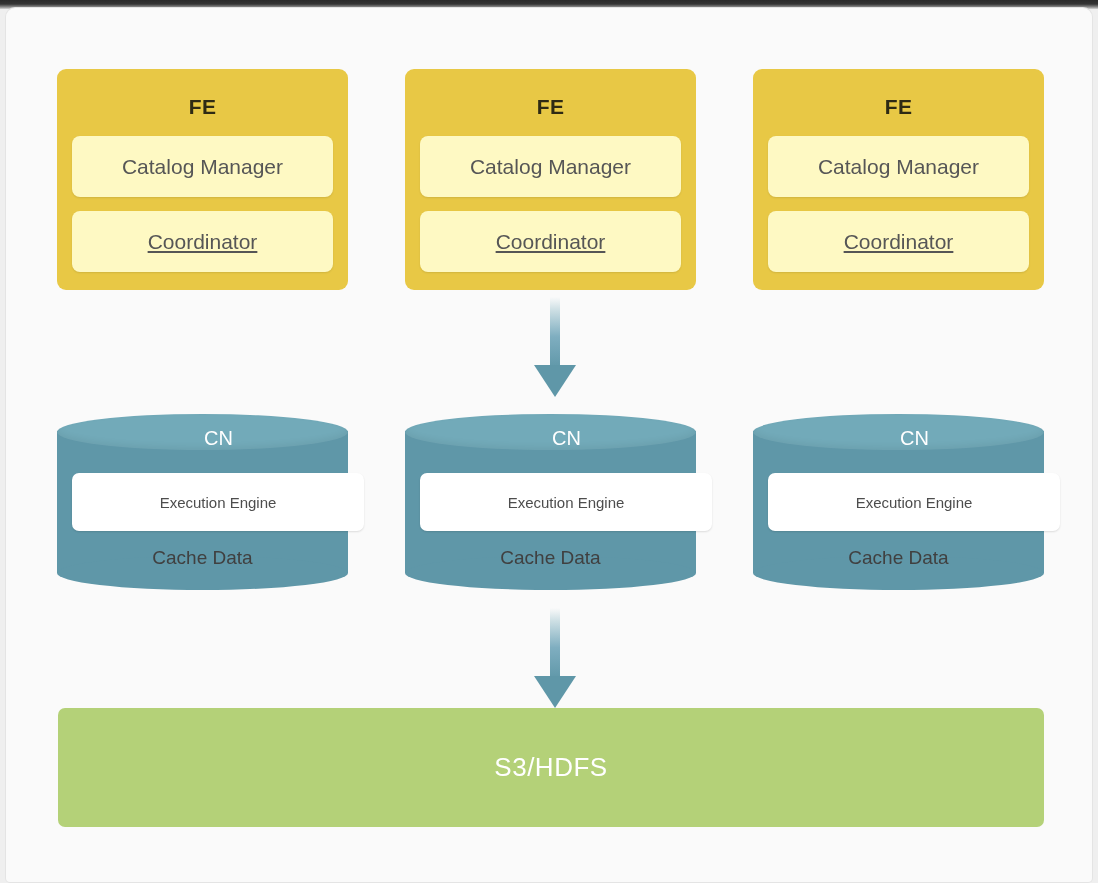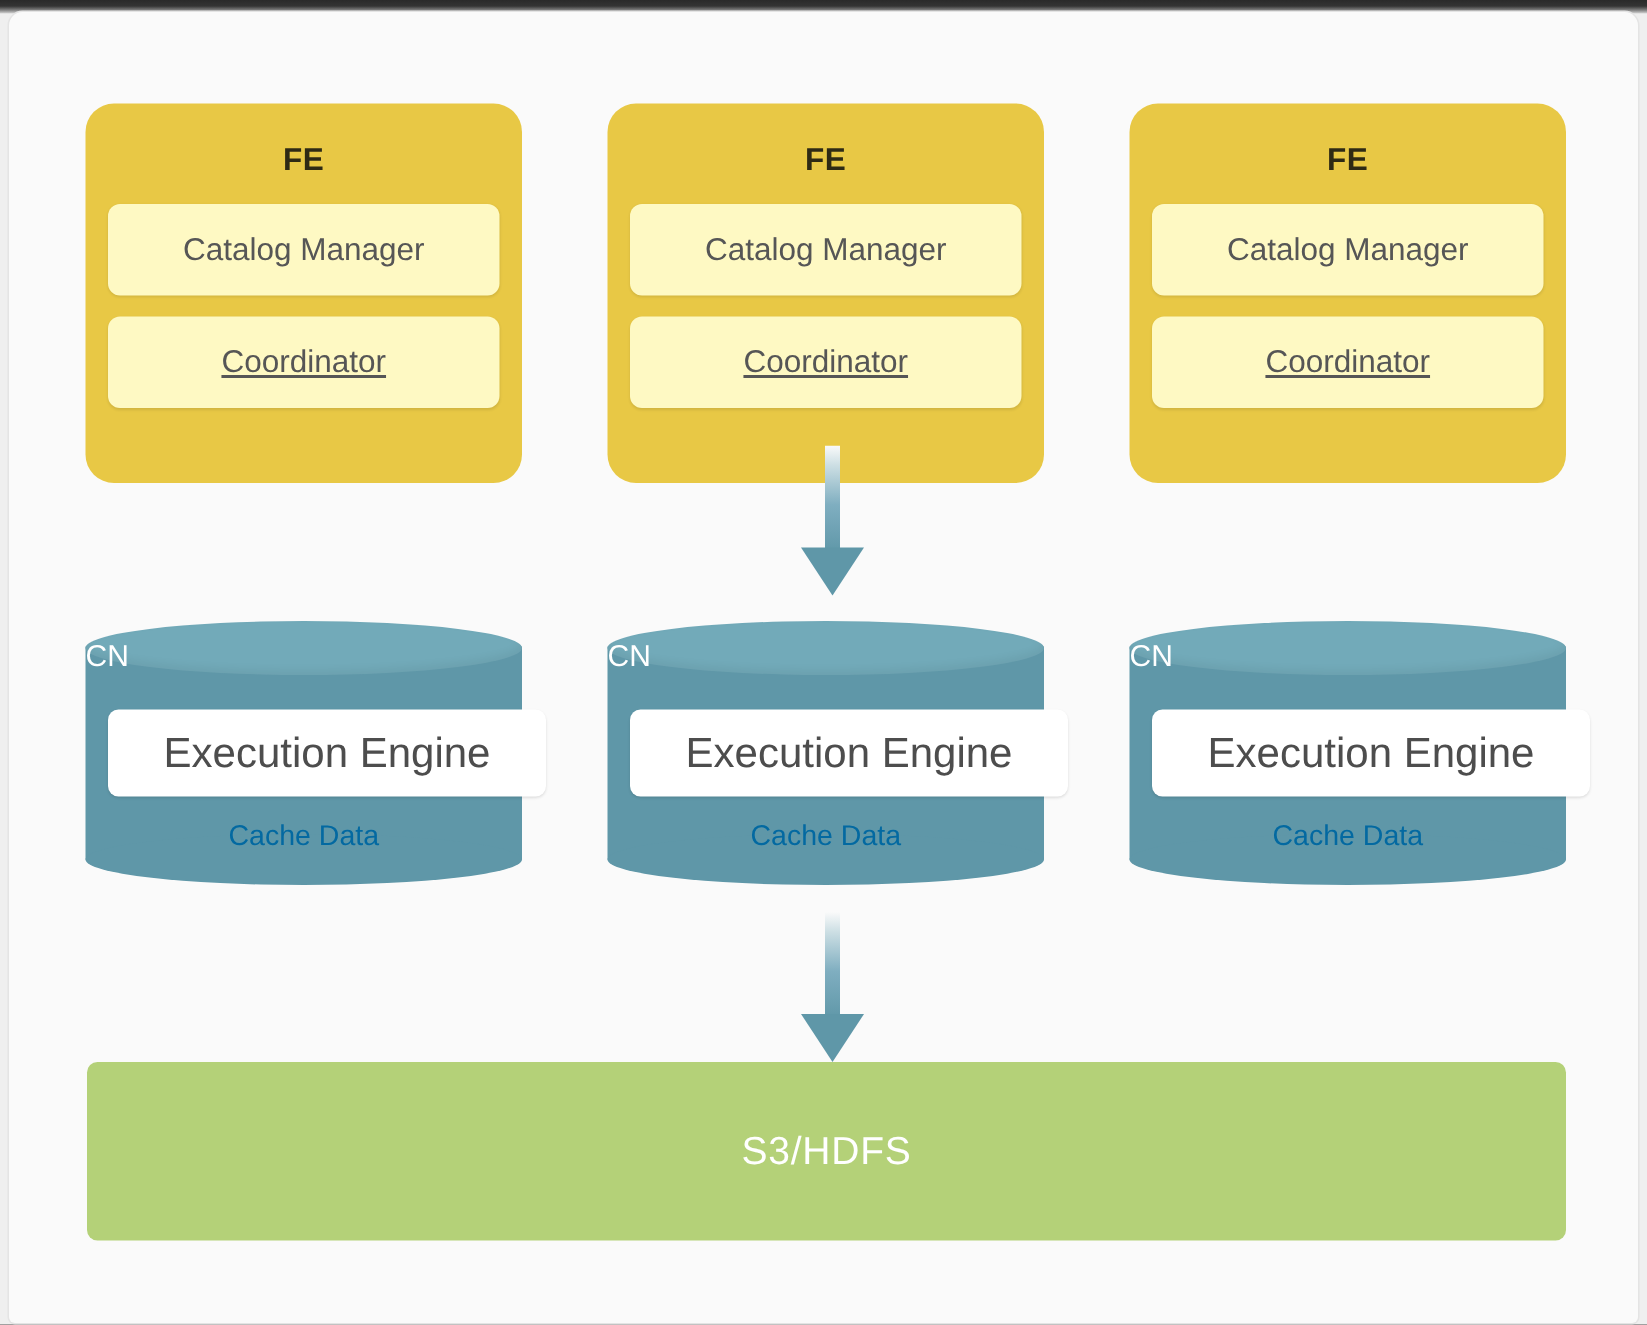--- a/index.html
+++ b/index.html
@@ -50,23 +50,23 @@
     font-weight: bold;
     color: #111111;
     letter-spacing: -0.2px;
   }
 
   
   .fe-box {
     position: absolute;
     top: 61px;
     width: 291px;
-    height: 253px;
+    height: 221px;
     background: #e8c845;
-    border-radius: 19px;
+    border-radius: 9px;
     box-sizing: border-box;
     padding: 0;
   }
   .fe-col-0 { left: 51px; }
   .fe-col-1 { left: 399px; }
   .fe-col-2 { left: 747px; }
 
   .fe-title {
     position: absolute;
     top: 26px;
@@ -129,50 +129,51 @@
     left: 0;
     bottom: 0;
     width: 291px;
     height: 34px;
     border-radius: 50% / 50%;
     background: #5f97a8;
   }
   .cn-title {
     position: absolute;
     top: 13px;
-    left: 0;
+    left: 16px;
     width: 100%;
+    text-align: center;
     font-size: 20px;
     color: #ffffff;
     z-index: 5;
   }
   .cn-inner {
     position: absolute;
     left: 15px;
     top: 59px;
     width: 292px;
     height: 58px;
     background: #ffffff;
     border-radius: 7px;
     display: flex;
     align-items: center;
     justify-content: center;
-    font-size: 28px;
+    font-size: 15px;
     color: #4d4d4d;
     z-index: 5;
     box-shadow: 0 1px 2px rgba(0,0,0,0.12);
   }
   .cn-cache {
     position: absolute;
     top: 133px;
     left: 0;
     width: 100%;
     text-align: center;
     font-size: 19px;
-    color: #0369a1;
+    color: #404040;
     z-index: 5;
   }
 
   
   .arrow {
     position: absolute;
     left: 521px;
     width: 56px;
   }
   .arrow-1 { top: 289px;  height: 104px; }

